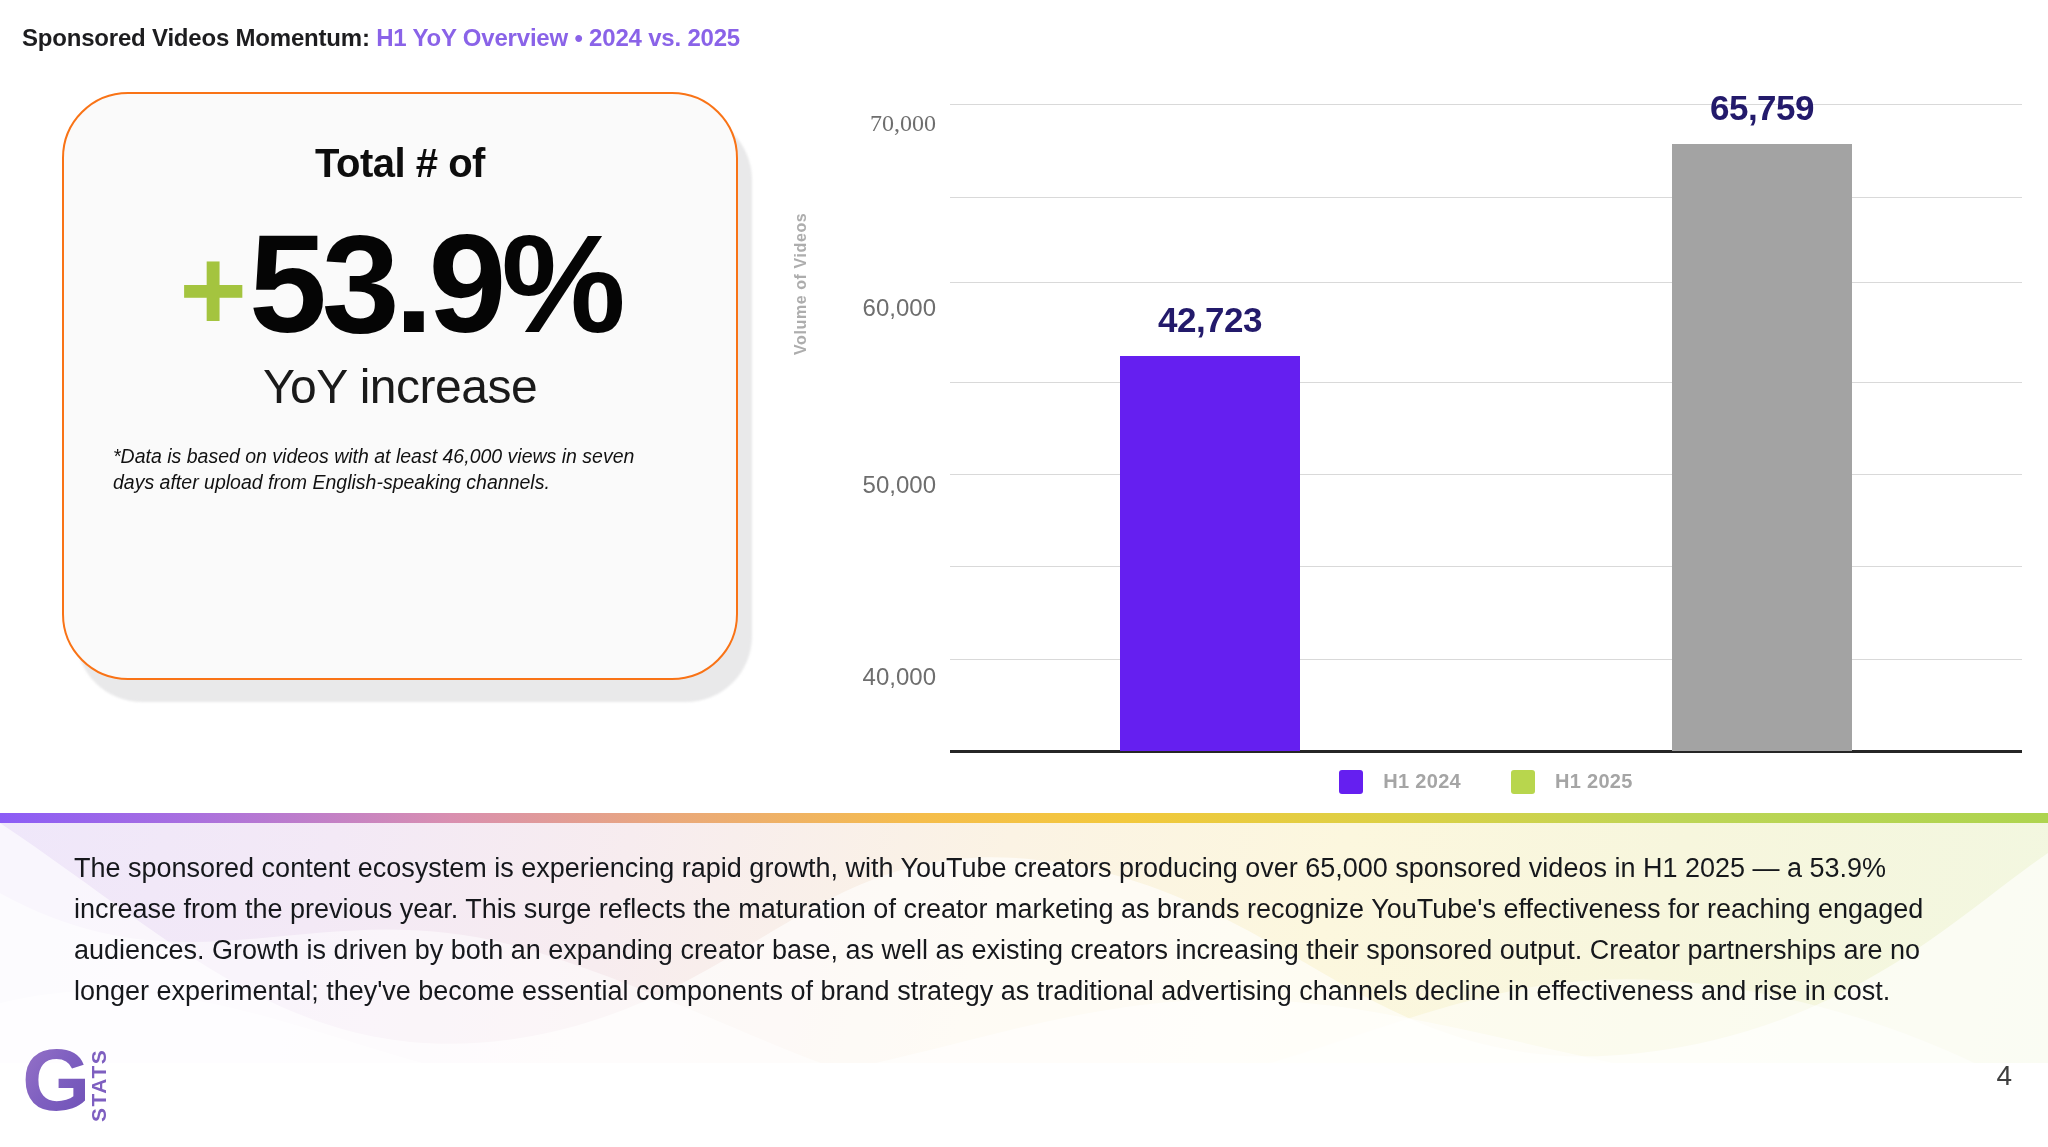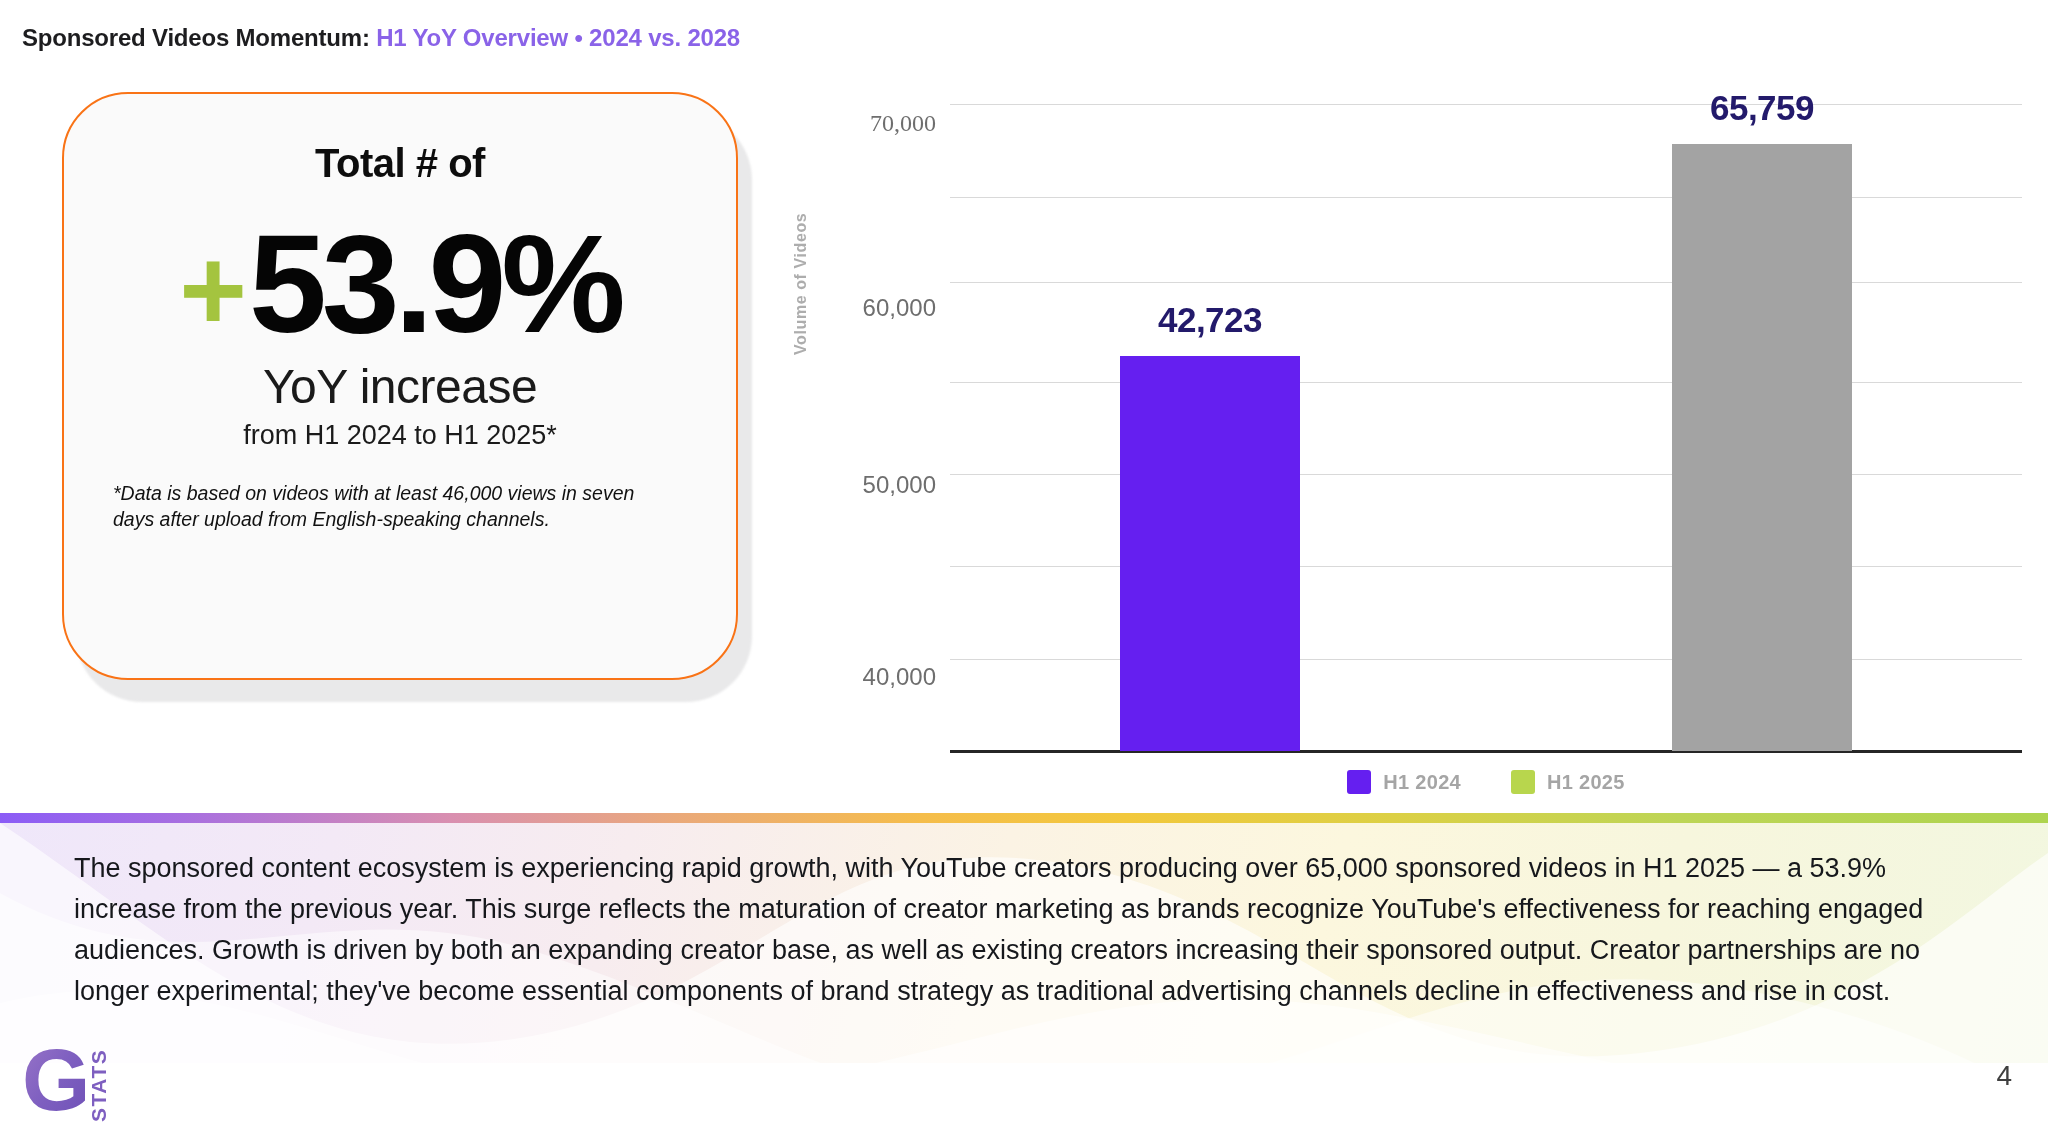--- a/index.html
+++ b/index.html
@@ -165,21 +165,21 @@
   #legend {
     position:absolute;
     left:150px;
     top:700px;
     width:1072px;
     display:flex;
     justify-content:center;
     gap:50px;
     align-items:center;
   }
-  .legend-item { display:flex; align-items:center; gap:12px; }
+  .legend-item { display:flex; gap:20px; }
   .legend-swatch { width:24px; height:24px; border-radius:3px; }
   .legend-label {
     font-size:20px;
     font-weight:700;
     color:#a5a5a5;
     letter-spacing:0.3px;
   }
 
   
   #gradient-bar {
@@ -219,35 +219,34 @@
     right:36px; top:1060px;
     font-size:28px;
     color:#3f3f3f;
   }
 </style>
 </head>
 <body>
 
 <div id="slide-title">
   <span class="lead">Sponsored Videos Momentum:</span>
-  <span class="accent">H1 YoY Overview • 2024 vs. 2028</span>
+  <span class="accent">H1 YoY Overview • 2024 vs. 2025</span>
 </div>
 
 <div id="stat-card-wrap">
   <div id="stat-card-shadow"></div>
   <div id="stat-card">
     <div id="card-heading">
       <div>Total # of</div>
     </div>
     <div id="big-stat-row">
       <span id="plus-sign">+</span>
       <span id="big-stat-value">53.9%</span>
     </div>
     <div id="yoy-line">YoY increase</div>
-    <div id="yoy-sub">from H1 2024 to H1 2025*</div>
     <div id="card-footnote">*Data is based on videos with at least 46,000 views in seven days after upload from English-speaking channels.</div>
   </div>
 </div>
 
 <div id="chart">
   <div id="y-axis-title">Volume of Videos</div>
   <div id="plot">
       <div class="axisline" style="top: 664px;"></div>
       <div class="gridline" style="top: 572.639px;"></div>
       <div class="gridline" style="top: 480.278px;">

